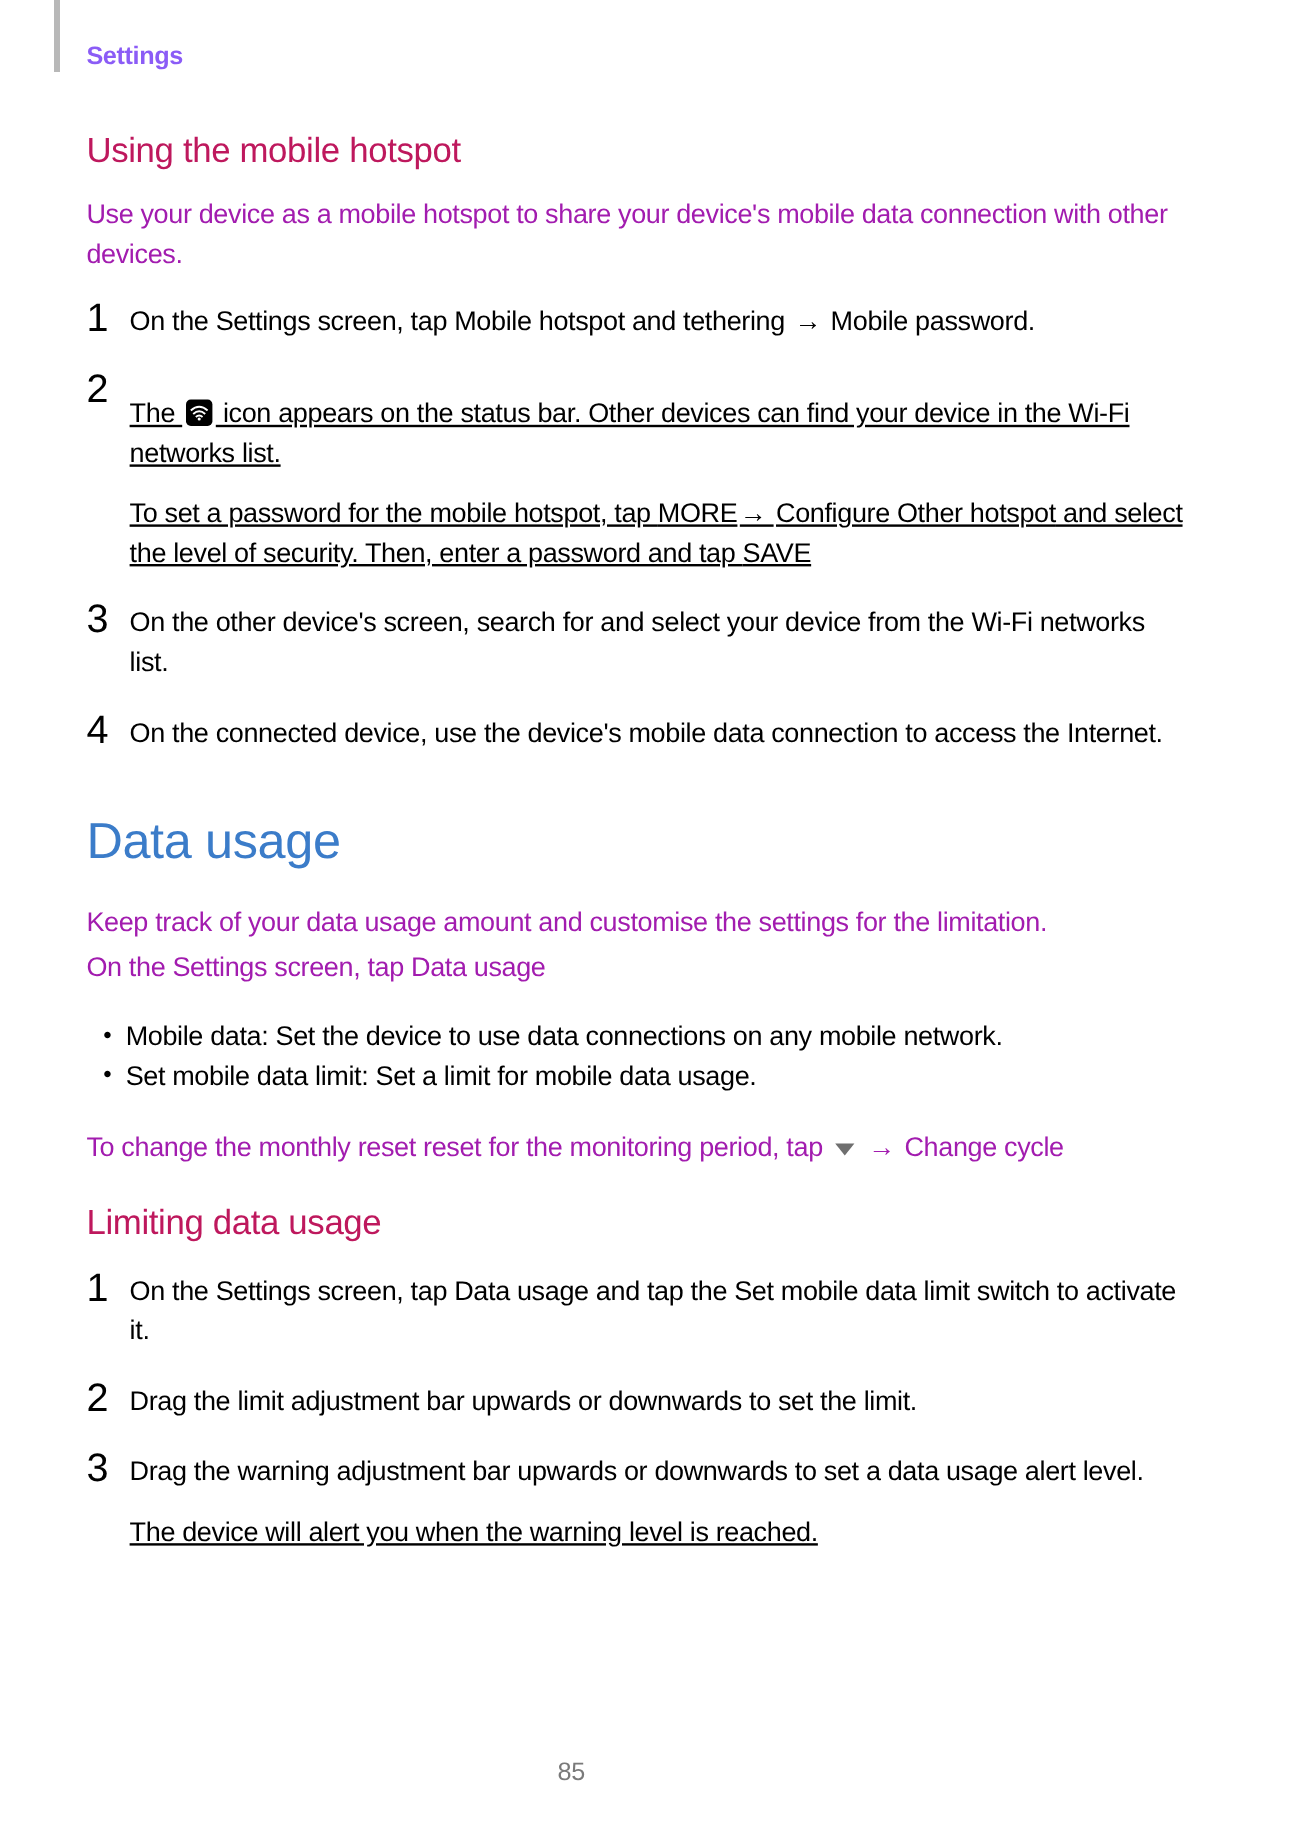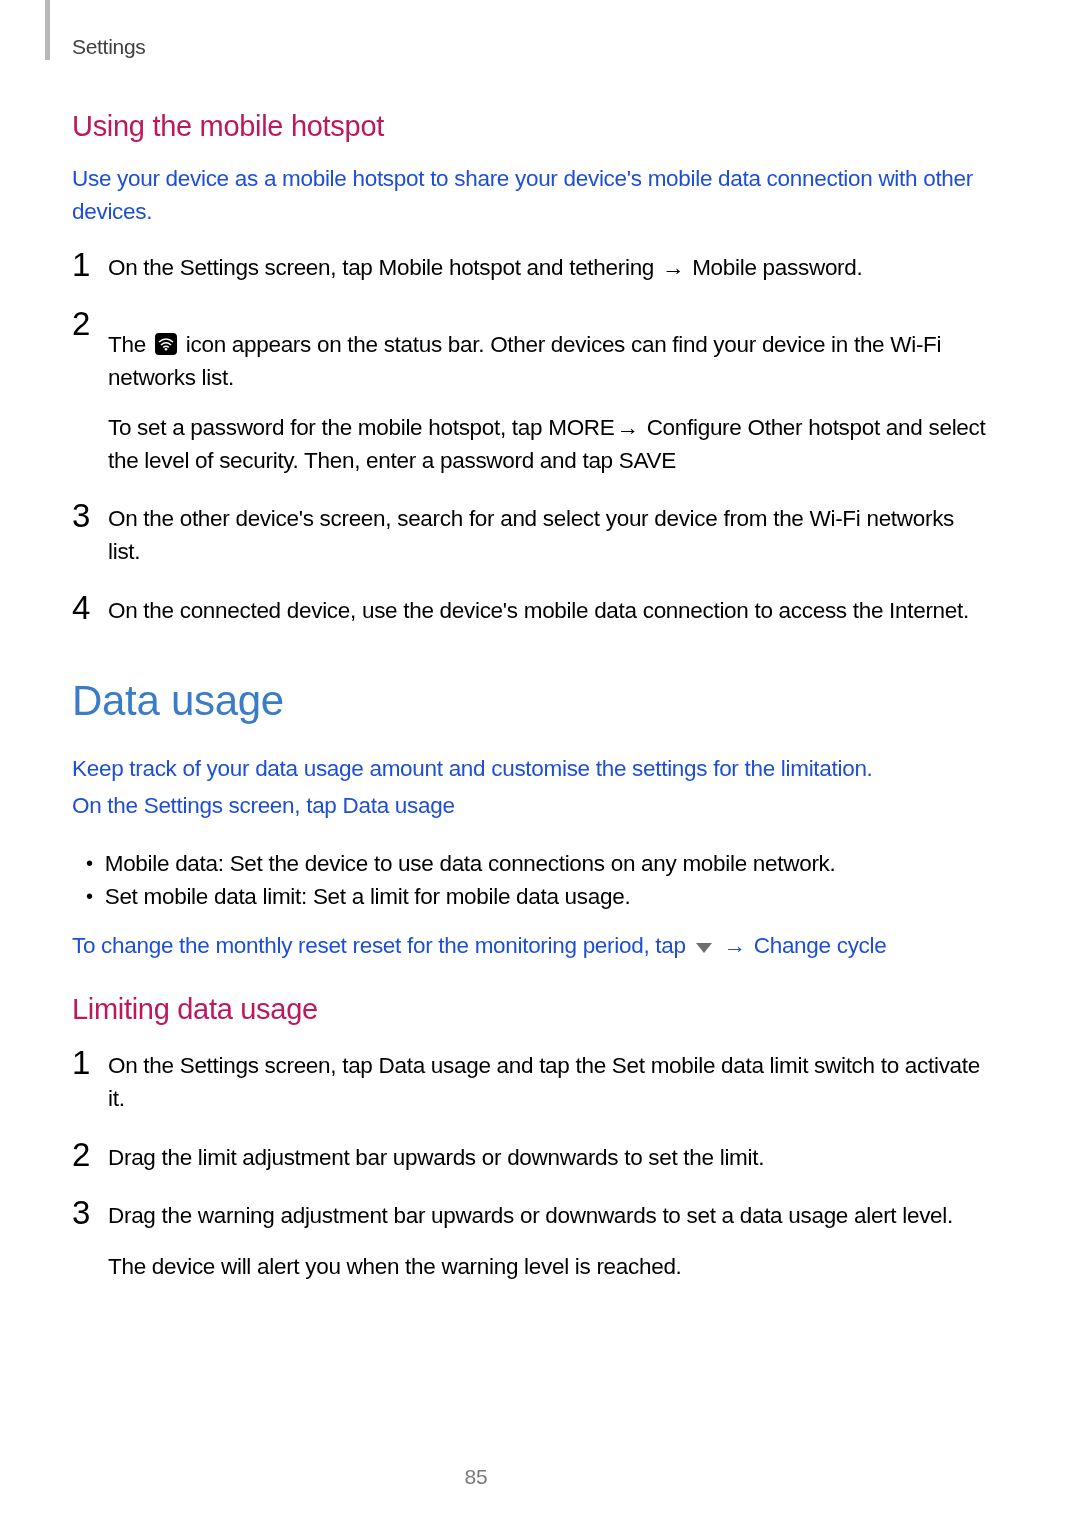--- a/index.html
+++ b/index.html
@@ -18,37 +18,38 @@
       top: 0;
       width: 5px;
       height: 60px;
       background: #b8b8b8;
     }
     .header-label {
       position: absolute;
       left: 72px;
       top: 35px;
       font-size: 21px;
-      color: #404040;
+      color: #8b5cf6;
+      font-weight: bold;
     }
     .content {
       position: absolute;
       left: 72px;
       top: 110px;
       width: 920px;
     }
     .h3 {
       font-size: 29px;
       color: #be185d;
       font-weight: 400;
       margin-bottom: 20px;
     }
     .p {
       font-size: 22.5px;
-      color: #1d4ed8;
+      color: #a21caf;
       line-height: 1.45;
       margin-bottom: 24px;
     }
     .steps { list-style: none; }
     .step {
       display: flex;
       align-items: flex-start;
       margin-bottom: 26px;
     }
     .step-num {
@@ -64,32 +65,33 @@
     }
     .step-body { flex: 1; }
     .step-text {
       font-size: 22.5px;
       line-height: 1.45;
     }
     .step-sub {
       font-size: 22.5px;
       line-height: 1.45;
       margin-top: 18px;
+      text-decoration: underline;
     }
     .menu-path { white-space: normal; }
     .h2 {
       font-size: 42px;
       color: #3b7cc9;
       font-weight: 400;
       margin-top: 50px;
       margin-bottom: 28px;
     }
     .bullets {
       list-style: none;
-      margin-bottom: 16px;
+      margin-bottom: 26px;
     }
     .bullet {
       display: flex;
       align-items: flex-start;
       font-size: 22.5px;
       line-height: 1.5;
       margin-left: 14px;
     }
     .bullet::before {
       content: "•";

